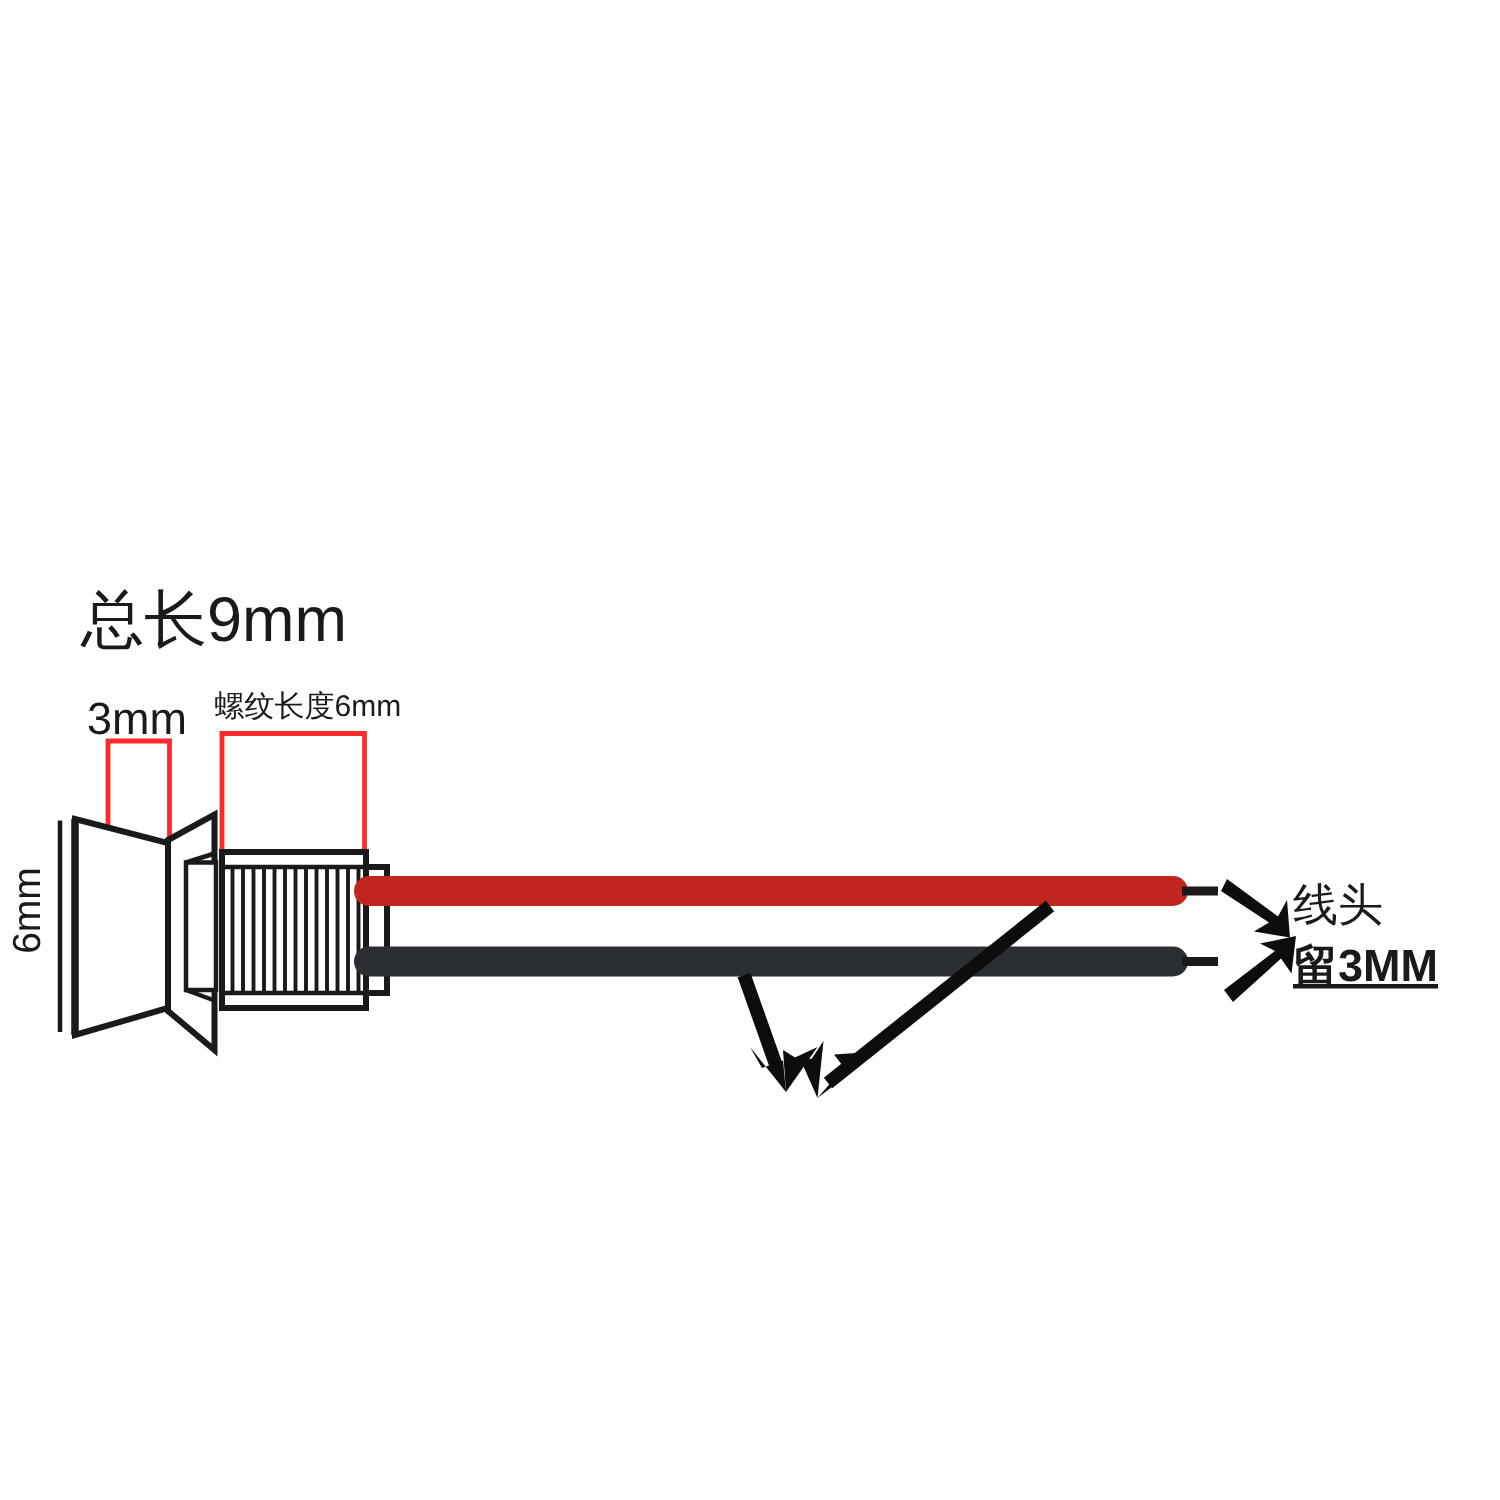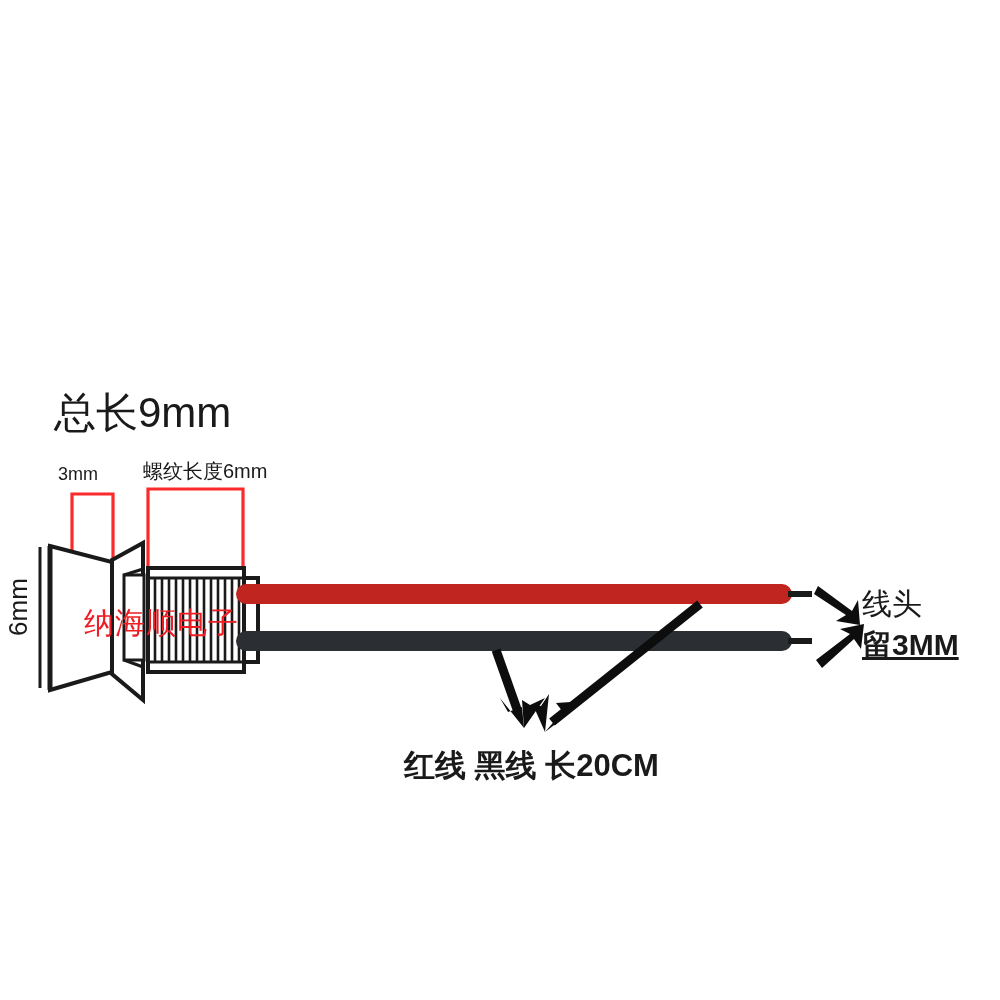--- a/index.html
+++ b/index.html
@@ -36,21 +36,21 @@
   }
   #total-length-label {
     left: 54px;
     top: 392px;
     font-size: 42px;
     letter-spacing: 0px;
   }
   #head-dim-label {
     left: 58px;
     top: 465px;
-    font-size: 18px;
+    font-size: 30px;
   }
   #thread-dim-label {
     left: 143px;
     top: 461px;
     font-size: 20px;
     text-align: right;
   }
   #diameter-label {
     left: -11px;
     top: 594px;
@@ -179,21 +179,19 @@
   </svg>
 
   <div class="txt" id="total-length-label">总长9mm</div>
 
   <div class="txt" id="head-dim-label">3mm</div>
 
   <div class="txt" id="thread-dim-label">螺纹长度6mm</div>
 
   <div class="txt" id="diameter-label">6mm</div>
 
-  <div class="txt" id="watermark-label">纳海顺电子</div>
 
   <div class="txt" id="wire-tip-label">线头</div>
 
   <div class="txt" id="wire-strip-label">留3MM</div>
 
-  <div class="txt" id="wires-caption-label">红线 黑线 长20CM</div>
 
 </div>
 
 </body></html>

